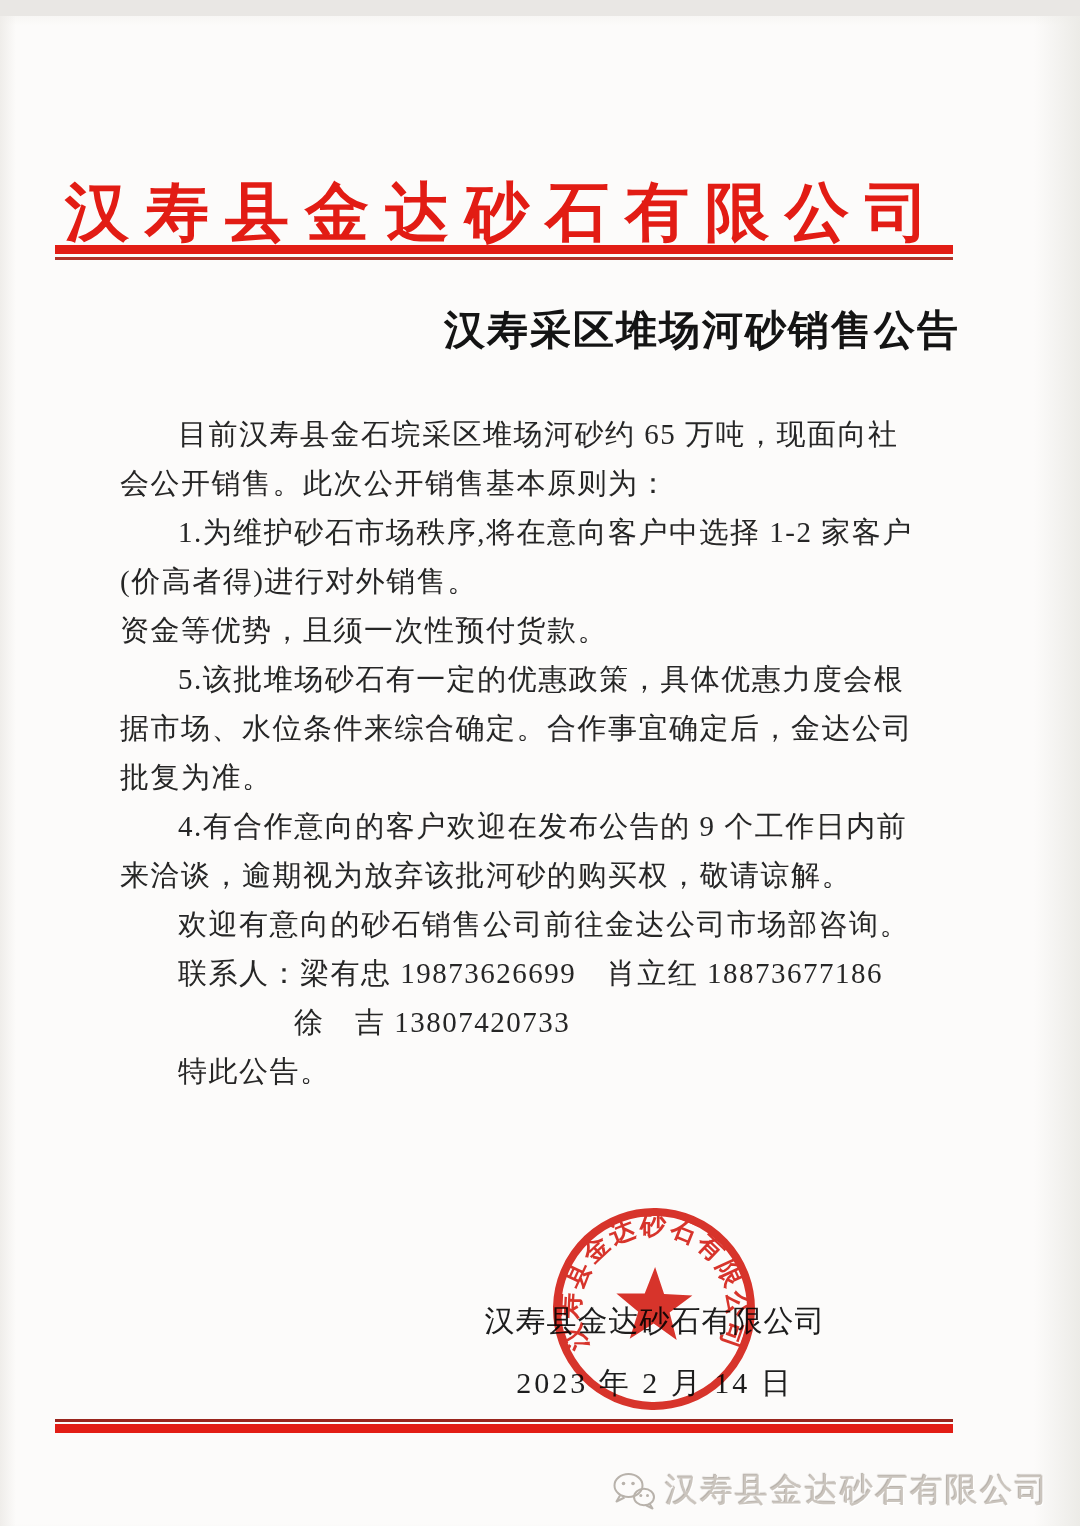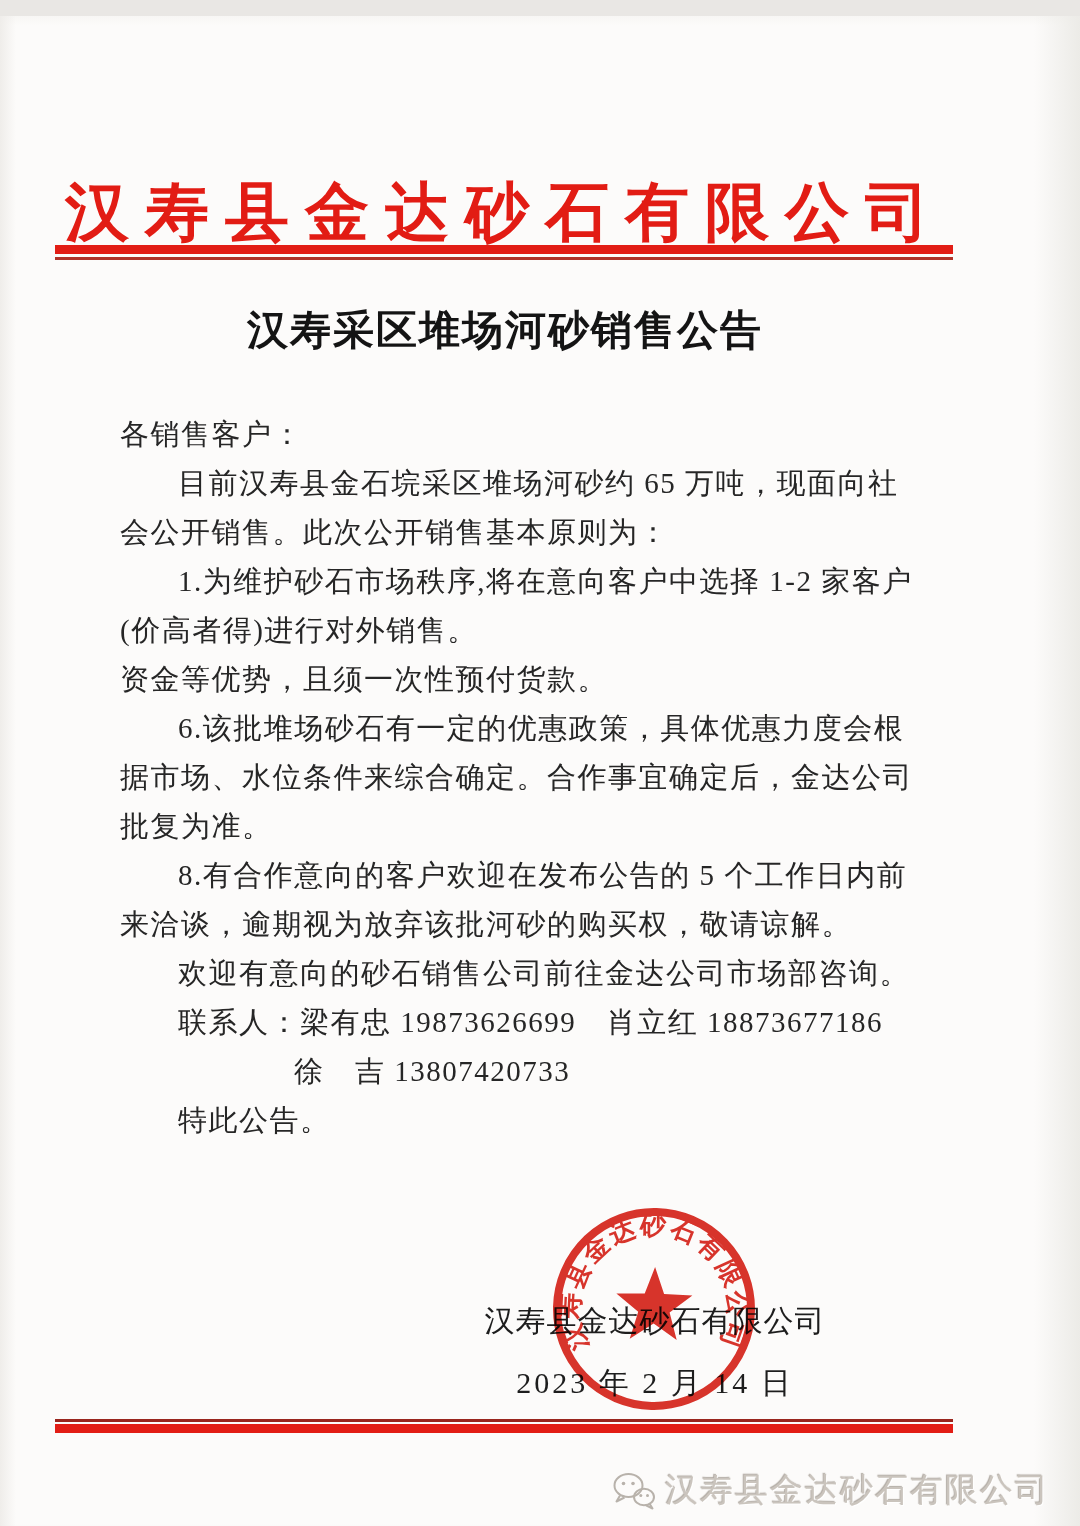--- a/index.html
+++ b/index.html
@@ -30,21 +30,21 @@
   .rule .bar-thick{height:9px;background:#e21d15;}
   .rule .bar-gap{height:3px;}
   .rule .bar-thin{height:3px;background:#b0332a;}
   .rule-top{top:229px;}
   .rule-bottom{top:1403px;}
   .rule-bottom .bar-thin{height:3px;background:#99251d;}
   .rule-bottom .bar-gap{height:2px;}
   
   .doc-title{
     position:absolute;left:50px;top:287px;width:910px;
-    text-align:center;
+    text-align:right;
     font-size:41px;font-weight:bold;letter-spacing:2px;
     color:#141414;
     font-family:"DejaVu Sans","Liberation Sans",sans-serif;
     white-space:nowrap;
   }
   
   .body-block{
     position:absolute;left:120px;top:394px;width:775px;
     font-size:29px;line-height:49px;
     letter-spacing:1.5px;
@@ -88,30 +88,29 @@
 
   <div class="rule rule-top">
     <div class="bar-thick"></div>
     <div class="bar-gap"></div>
     <div class="bar-thin"></div>
   </div>
 
   <div class="doc-title">汉寿采区堆场河砂销售公告</div>
 
   <div class="body-block">
-      <div class="body-line ind0">各销售客户：</div>
       <div class="body-line ind2">目前汉寿县金石垸采区堆场河砂约 65 万吨，现面向社</div>
       <div class="body-line ind0">会公开销售。此次公开销售基本原则为：</div>
       <div class="body-line ind2">1.为维护砂石市场秩序,将在意向客户中选择 1-2 家客户</div>
       <div class="body-line ind0">(价高者得)进行对外销售。</div>
       <div class="body-line ind0">资金等优势，且须一次性预付货款。</div>
-      <div class="body-line ind2">6.该批堆场砂石有一定的优惠政策，具体优惠力度会根</div>
+      <div class="body-line ind2">5.该批堆场砂石有一定的优惠政策，具体优惠力度会根</div>
       <div class="body-line ind0">据市场、水位条件来综合确定。合作事宜确定后，金达公司</div>
       <div class="body-line ind0">批复为准。</div>
-      <div class="body-line ind2">8.有合作意向的客户欢迎在发布公告的 5 个工作日内前</div>
+      <div class="body-line ind2">4.有合作意向的客户欢迎在发布公告的 9 个工作日内前</div>
       <div class="body-line ind0">来洽谈，逾期视为放弃该批河砂的购买权，敬请谅解。</div>
       <div class="body-line ind2">欢迎有意向的砂石销售公司前往金达公司市场部咨询。</div>
       <div class="body-line ind2">联系人：梁有忠 19873626699　肖立红 18873677186</div>
       <div class="body-line ind6">徐　吉 13807420733</div>
       <div class="body-line ind2">特此公告。</div>
     </div>
 
   <div class="signature">
     <div class="sig-company">汉寿县金达砂石有限公司</div>
     <div class="sig-date">2023 年 2 月 14 日</div>

